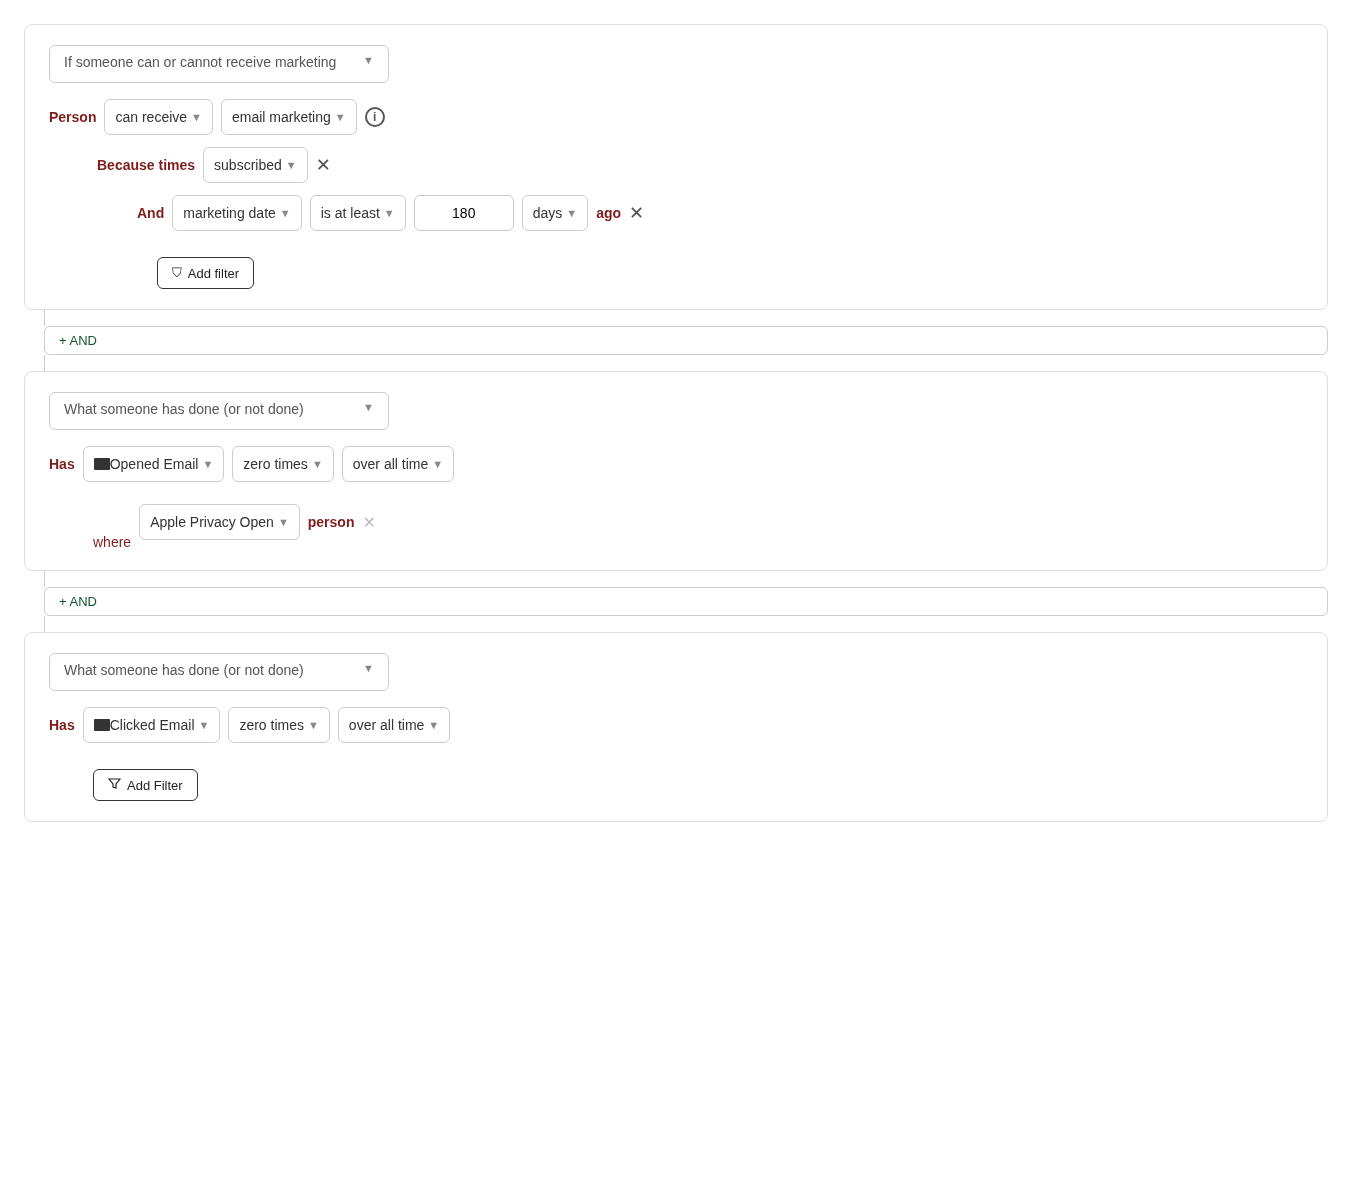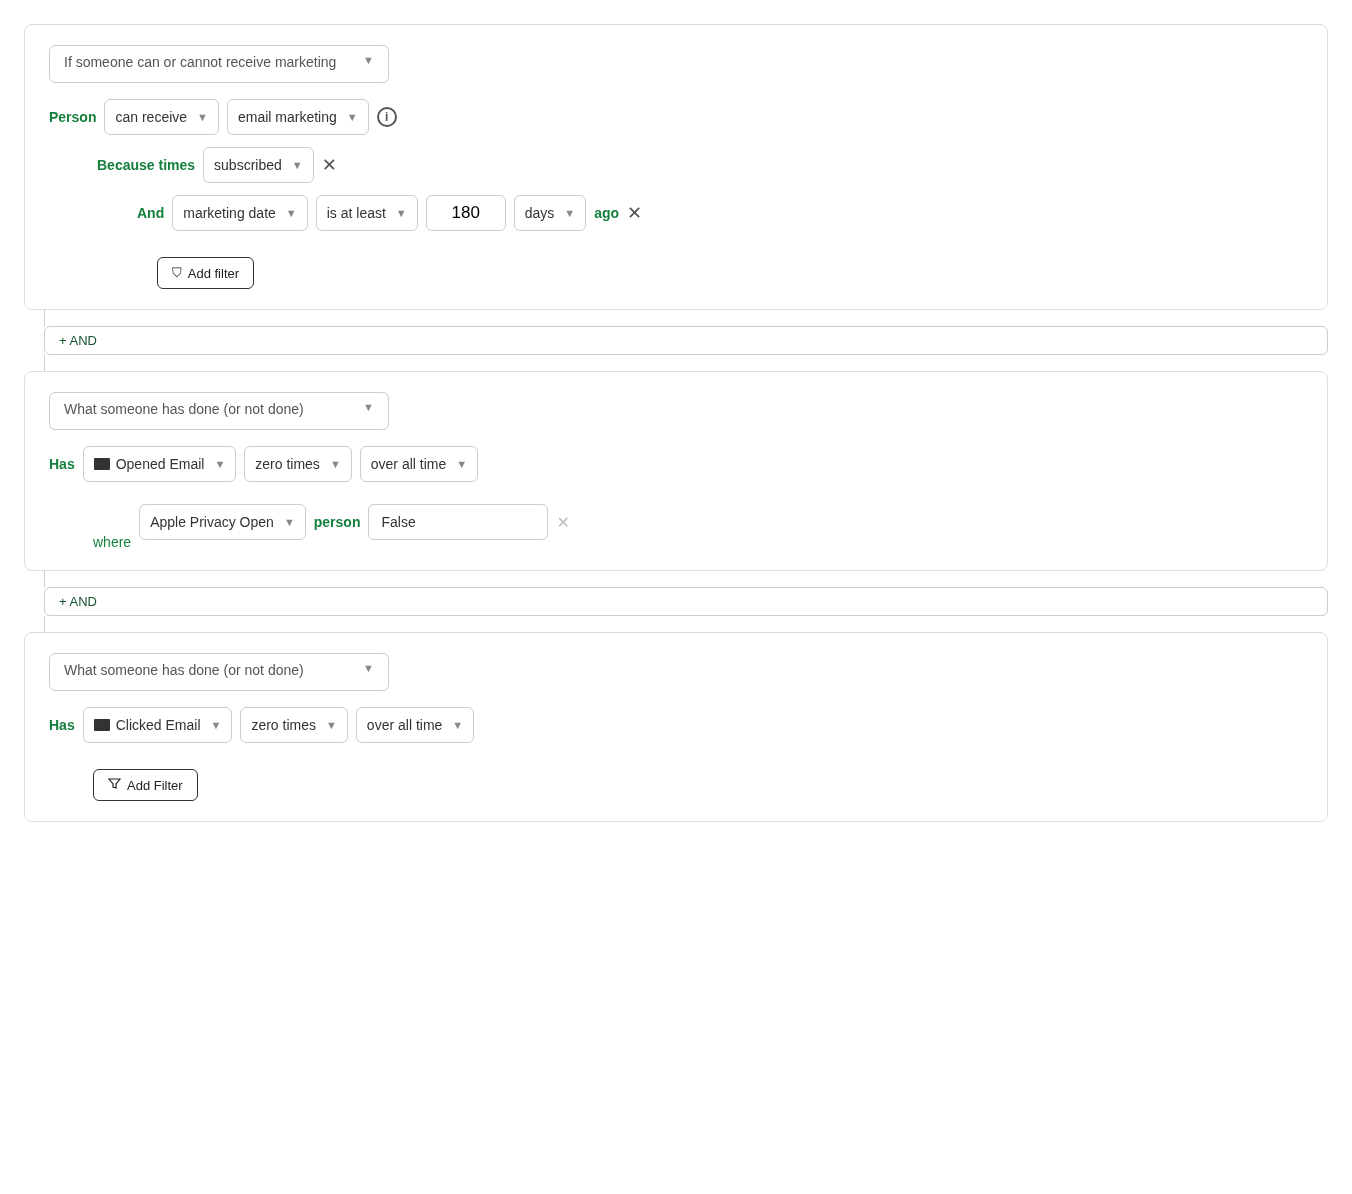--- a/index.html
+++ b/index.html
@@ -48,54 +48,53 @@
     }
 
     
     .select-box {
       border: 1px solid #ccc;
       border-radius: 6px;
       padding: 7px 10px;
       background: #fff;
       display: inline-flex;
       align-items: center;
-      gap: 6px;
       cursor: pointer;
       white-space: nowrap;
       font-size: 14px;
       color: #333;
       min-height: 36px;
     }
 
     .select-box .chevron {
       color: #888;
       font-size: 11px;
       margin-left: 4px;
     }
 
     .input-box {
       border: 1px solid #ccc;
       border-radius: 6px;
       padding: 7px 10px;
-      font-size: 17px;
-      width: 80px;
+      font-size: 14px;
+      width: 100px;
       text-align: center;
       min-height: 36px;
     }
 
     .row {
       display: flex;
       align-items: center;
       gap: 8px;
       flex-wrap: wrap;
     }
 
     .label-text {
       font-weight: 600;
-      color: #15803d;
+      color: #7f1d1d;
       white-space: nowrap;
     }
 
     .close-x {
       font-size: 18px;
       color: #555;
       cursor: pointer;
       font-weight: 300;
       line-height: 1;
     }
@@ -281,23 +280,20 @@
     </div>
 
     <div class="row">
       <span style="padding-left: 36px;"></span>
       <span class="label-text" style="font-weight:400;margin-top:40px;">where</span>
       <div class="select-box">
         <span>Apple Privacy Open</span>
         <span class="chevron">▼</span>
       </div>
       <span class="label-text">person</span>
-      <div class="value-box">
-        <span>False</span>
-      </div>
       <span class="x-light">✕</span>
     </div>
 
   </div>
 </div>
 
 <div class="and-section">
   <div class="v-line"></div>
   <button class="and-button">
     <span>+ AND</span>

